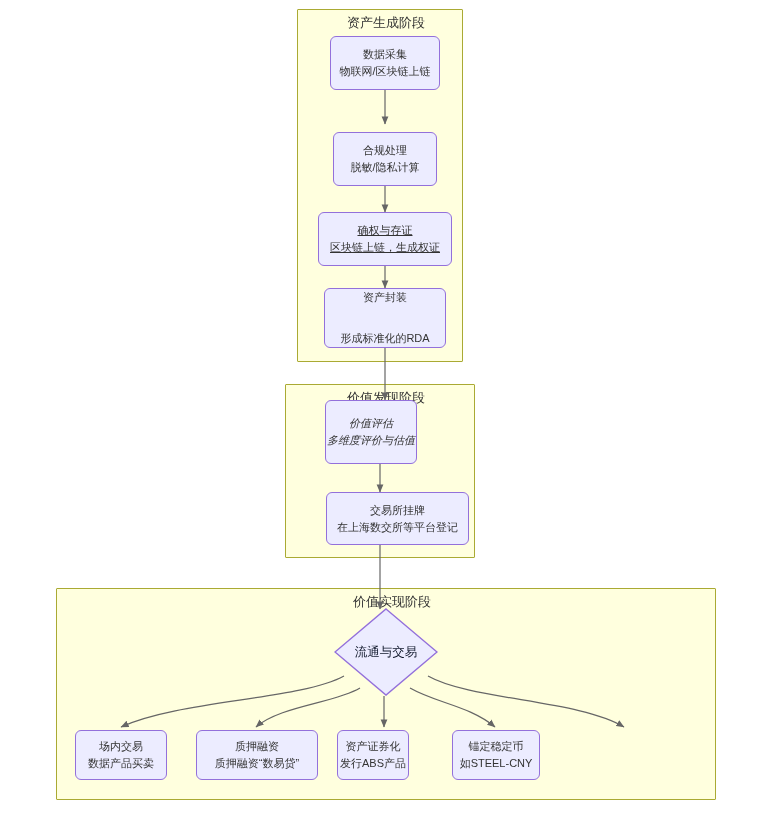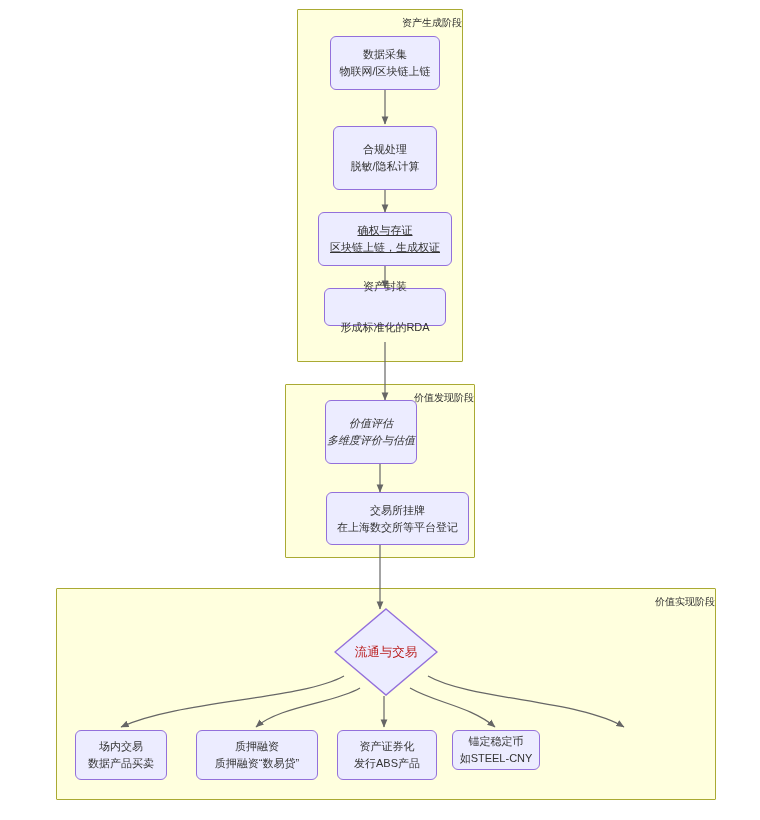--- a/index.html
+++ b/index.html
@@ -33,22 +33,22 @@
     background: #ffffde;
     border: 1px solid #aaaa33;
     box-sizing: border-box;
     border-radius: 1px;
   }
   .phase-title {
     position: absolute;
     left: 0;
     right: 0;
     top: 5px;
-    text-align: right;
-    font-size: 10px;
+    text-align: center;
+    font-size: 13px;
     color: #333333;
     line-height: 16px;
     white-space: nowrap;
     margin-left: 12px;
   }
   
   .node {
     position: absolute;
     background: #ececff;
     border: 1px solid #9370db;
@@ -76,21 +76,21 @@
     width: 100%;
     height: 100%;
   }
   .diamond-label {
     position: absolute;
     left: 0; right: 0;
     top: 50%;
     transform: translateY(-50%);
     text-align: center;
     font-size: 12.5px;
-    color: #b91c1c;
+    color: #0f172a;
     line-height: 16px;
     white-space: nowrap;
   }
 </style>
 </head>
 <body>
 
 <div id="canvas">
 
   <div class="phase" style="left:297px; top:9px; width:166px; height:353px;">
@@ -124,31 +124,31 @@
       <path d="M410,688 C436,703 470,706 495,727"></path>
       <path d="M428,676 C470,700 580,700 624,727"></path>
     </g>
   </svg>
 
   <div class="node" style="left:330px; top:36px; width:110px; height:54px;">
     <span class="l1">数据采集</span>
     <span class="l2">物联网/区块链上链</span>
   </div>
 
-  <div class="node" style="left:333px; top:126px; width:104px; height:64px;justify-content:center;">
+  <div class="node" style="left:333px; top:132px; width:104px; height:54px;justify-content:center;">
     <span class="l1">合规处理</span>
     <span class="l2">脱敏/隐私计算</span>
   </div>
 
   <div class="node" style="left:318px; top:212px; width:134px; height:54px;text-decoration:underline;">
     <span class="l1">确权与存证</span>
     <span class="l2">区块链上链，生成权证</span>
   </div>
 
-  <div class="node" style="left:324px; top:288px; width:122px; height:38px;gap:24px;">
+  <div class="node" style="left:324px; top:288px; width:122px; height:60px;gap:24px;">
     <span class="l1">资产封装</span>
     <span class="l2">形成标准化的RDA</span>
   </div>
 
   <div class="node" style="left:325px; top:400px; width:92px; height:64px;font-style:italic;">
     <span class="l1">价值评估</span>
     <span class="l2">多维度评价与估值</span>
   </div>
 
   <div class="node" style="left:326px; top:492px; width:143px; height:53px;">
@@ -166,24 +166,24 @@
   <div class="node" style="left:75px; top:730px; width:92px; height:50px;">
     <span class="l1">场内交易</span>
     <span class="l2">数据产品买卖</span>
   </div>
 
   <div class="node" style="left:196px; top:730px; width:122px; height:50px;">
     <span class="l1">质押融资</span>
     <span class="l2">质押融资“数易贷”</span>
   </div>
 
-  <div class="node" style="left:337px; top:730px; width:100px; height:50px;">
+  <div class="node" style="left:337px; top:730px; width:72px; height:50px;">
     <span class="l1">资产证券化</span>
     <span class="l2">发行ABS产品</span>
   </div>
 
-  <div class="node" style="left:452px; top:730px; width:88px; height:40px;">
+  <div class="node" style="left:452px; top:730px; width:88px; height:50px;">
     <span class="l1">锚定稳定币</span>
     <span class="l2">如STEEL-CNY</span>
   </div>
 
 
 </div>
 
 </body></html>

